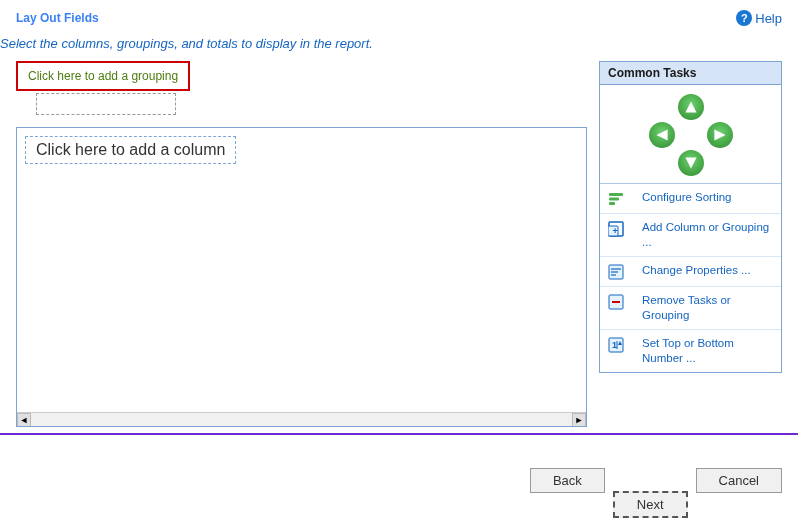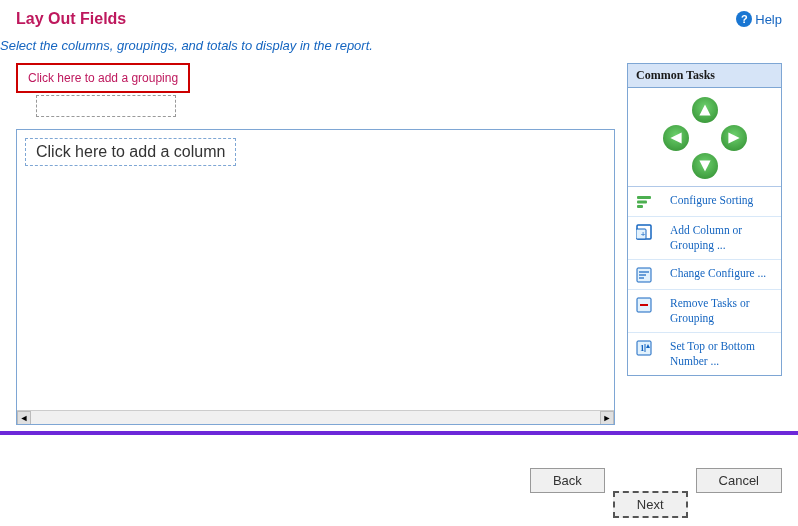--- a/index.html
+++ b/index.html
@@ -23,23 +23,23 @@
 
     
     .page-header {
       padding: 10px 16px 6px 16px;
       display: flex;
       justify-content: space-between;
       align-items: center;
       border-bottom: none;
     }
     .page-title {
-      font-size: 16px;
+      font-size: 12px;
       font-weight: bold;
-      color: #be185d;
+      color: #3b82f6;
     }
     .help-link {
       display: flex;
       align-items: center;
       color: #1565C0;
       font-size: 13px;
       cursor: pointer;
       gap: 3px;
     }
     .help-icon-circle {
@@ -87,21 +87,21 @@
     .grouping-area {
       margin-bottom: 4px;
     }
     .grouping-box {
       border: 2px solid #CC0000;
       background: #fff;
       padding: 6px 10px;
       display: inline-block;
       cursor: pointer;
       font-size: 12px;
-      color: #be185d;
+      color: #4d7c0f;
       min-width: 160px;
     }
     .sub-grouping-placeholder {
       margin-left: 20px;
       margin-top: 2px;
       border: 1px dashed #999;
       width: 140px;
       height: 22px;
       background: #fff;
     }
@@ -151,23 +151,22 @@
       flex-shrink: 0;
     }
     .scrollbar-track {
       flex: 1;
       height: 100%;
       background: #F0F0F0;
     }
 
     
     .right-panel {
-      width: 155px;
+      width: 183px;
       flex-shrink: 0;
-      font-family: Liberation Serif, serif;
     }
     .common-tasks-box {
       border: 1px solid #7EA6D4;
       background: #fff;
     }
     .common-tasks-title {
       background: #D6E4F7;
       padding: 4px 8px;
       font-weight: bold;
       font-size: 12px;
@@ -235,21 +234,21 @@
       line-height: 1.3;
     }
 
     
     .page-footer {
       padding: 8px 16px;
       display: flex;
       justify-content: flex-end;
       align-items: center;
       gap: 8px;
-      border-top: 4px solid #6d28d9;
+      border-top: 2px solid #6d28d9;
       margin-top: 6px;
     }
     .footer-btn {
       padding: 4px 22px;
       font-size: 13px;
       cursor: pointer;
       background: #F0F0F0;
       border: 1px solid #999;
       color: #333;
     }
@@ -358,21 +357,21 @@
           <span class="task-label">Add Column or Grouping ...</span>
         </div>
 
         <div class="task-item">
           <svg class="task-icon" viewBox="0 0 16 16">
             <rect x="1" y="1" width="14" height="14" rx="1" fill="#E3F2FD" stroke="#1565C0" stroke-width="1"></rect>
             <line x1="3" y1="5" x2="13" y2="5" stroke="#1565C0" stroke-width="1.2"></line>
             <line x1="3" y1="8" x2="10" y2="8" stroke="#1565C0" stroke-width="1.2"></line>
             <line x1="3" y1="11" x2="8" y2="11" stroke="#1565C0" stroke-width="1.2"></line>
           </svg>
-          <span class="task-label">Change Configure ...</span>
+          <span class="task-label">Change Properties ...</span>
         </div>
 
         <div class="task-item">
           <svg class="task-icon" viewBox="0 0 16 16">
             <rect x="1" y="1" width="14" height="14" rx="1" fill="#E3F2FD" stroke="#1565C0" stroke-width="1"></rect>
             <line x1="4" y1="8" x2="12" y2="8" stroke="#CC0000" stroke-width="2"></line>
           </svg>
           <span class="task-label">Remove Tasks or Grouping</span>
         </div>
 

